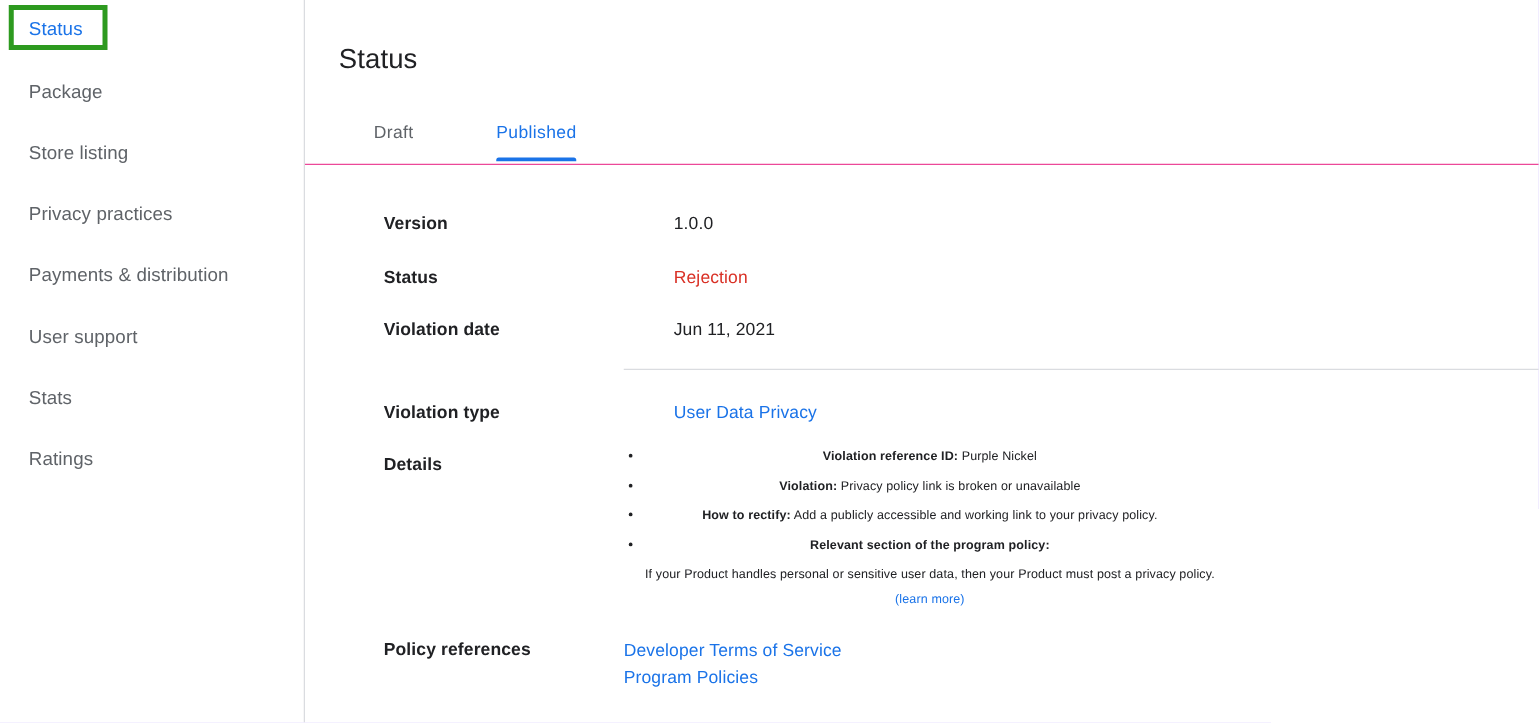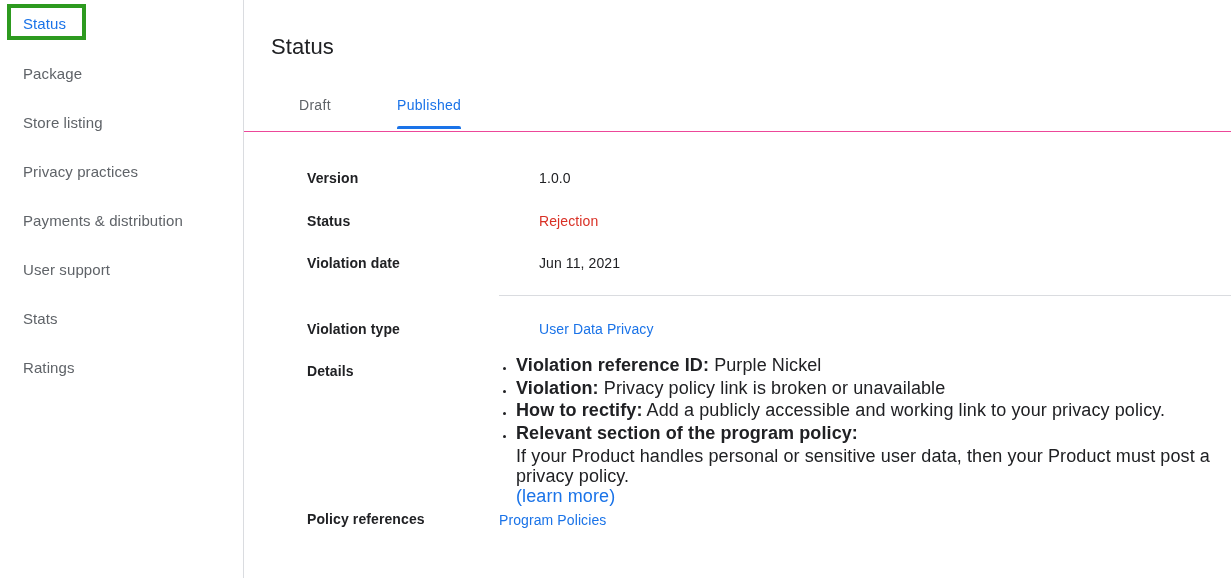--- a/index.html
+++ b/index.html
@@ -155,23 +155,24 @@
     background: #dadce0;
   }
 
   
   .bullets {
     position: absolute;
     left: 255px;
     margin: 0;
     padding: 0 0 0 17px;
     list-style: disc;
-    font-size: 18px;
-    color: #202124;
-    letter-spacing: .1px;
+    font-size: 10px;
+    color: #202124;
+    letter-spacing: .1px;
+    text-align: center;
   }
   .bullets li {
     margin: 0 0 4.5px 0;
     line-height: 18px;
   }
   .bullets li::marker { font-size: 11px; }
   .b-key { font-weight: bold; }
   .sub-line {
     display: block;
     margin-top: 4px;
@@ -277,19 +278,22 @@
         <li>
           <span class="b-key">Relevant section of the program policy:</span>
           <span class="sub-line">If your Product handles personal or sensitive user data, then your Product must post a privacy policy.</span>
           <a class="link sub-link">(learn more)</a>
         </li>
       </ul>
 
       <div class="field-label" style="top:383px;">Policy references</div>
       <ul class="ref-list" style="top:382px;">
         <li>
+          <a class="link">Developer Terms of Service</a>
+        </li>
+        <li>
           <a class="link">Program Policies</a>
         </li>
       </ul>
 
     </div>
   </section>
 </div>
 
 </body></html>

